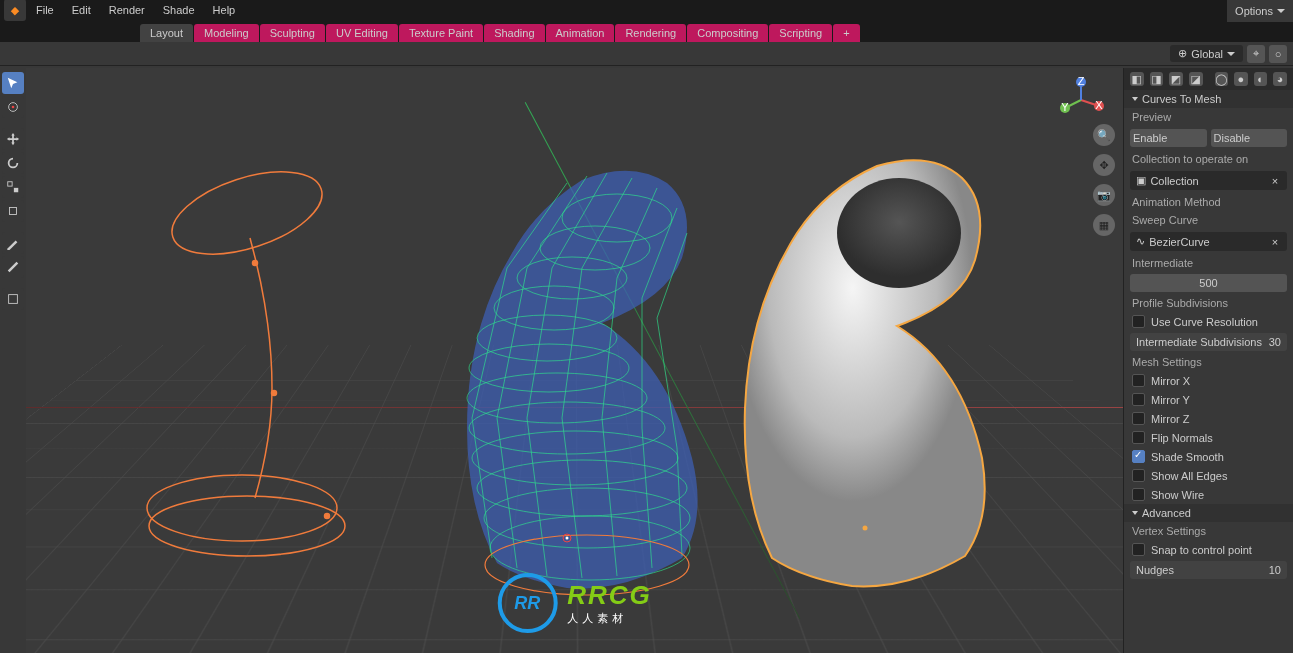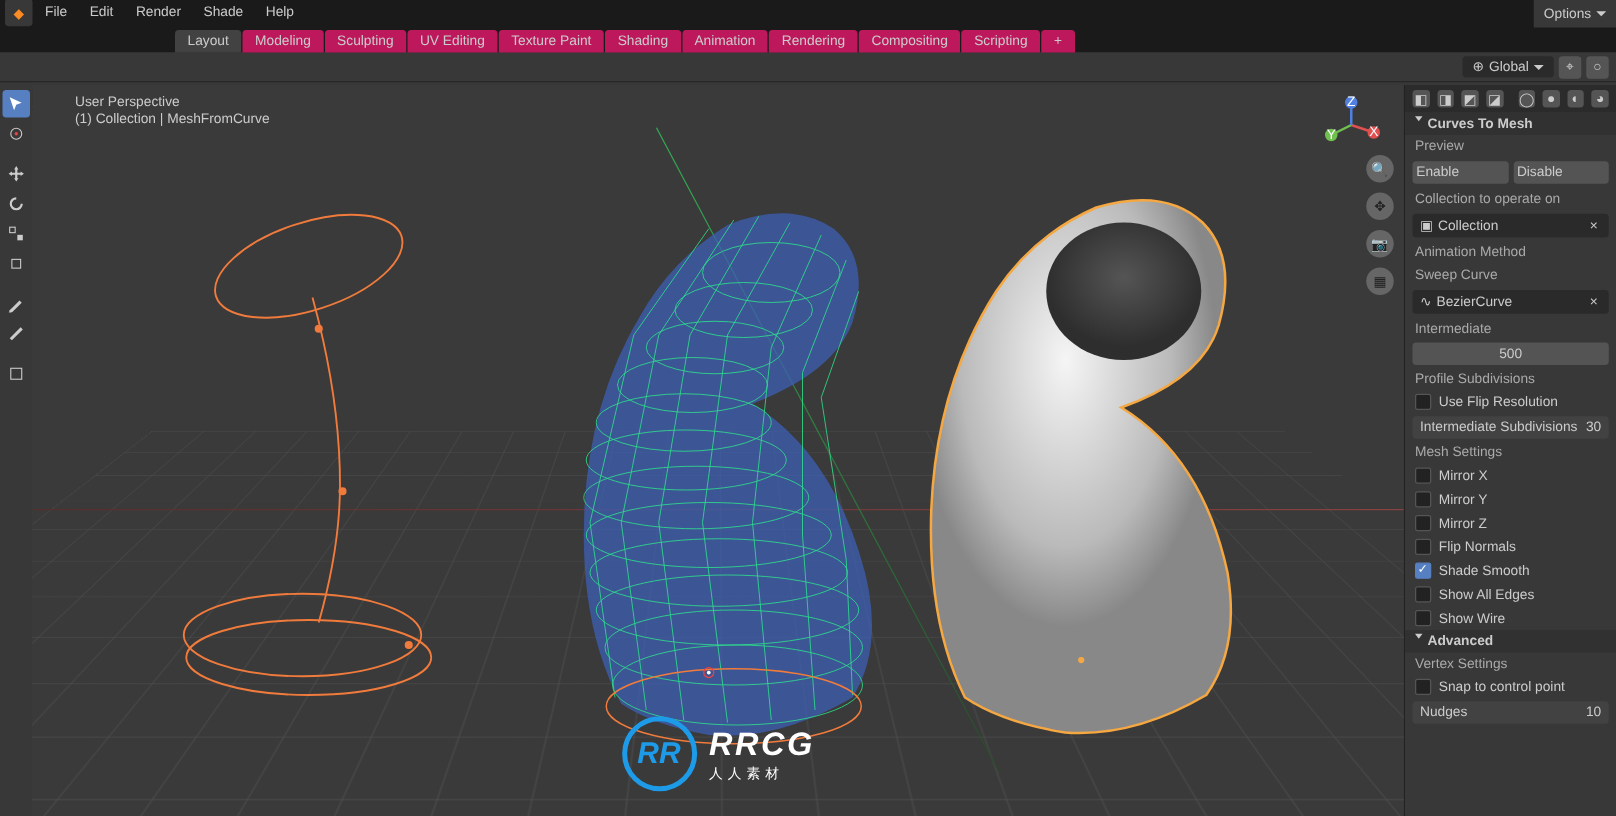--- a/index.html
+++ b/index.html
@@ -22,43 +22,43 @@
 .tool.active{background:#5680c2}
 .tool svg{width:14px;height:14px}
 .viewport{flex:1;background:#3a3a3a;position:relative;overflow:hidden}
 .vp-info{position:absolute;top:8px;left:34px;color:#eee;font-size:10px;line-height:13px}
 .right-icons{position:absolute;right:8px;top:56px;display:flex;flex-direction:column;gap:8px}
 .vp-icon{width:22px;height:22px;border-radius:50%;display:flex;align-items:center;justify-content:center;color:#222;cursor:pointer}
 .gizmo{position:absolute;right:18px;top:8px;width:48px;height:48px}
 .opt-bar{position:absolute;top:0;right:0;height:22px;background:#383838;padding:2px 8px;display:flex;align-items:center;gap:4px}
 .panel{width:170px;background:#383838;display:flex;flex-direction:column;overflow-y:auto;border-left:1px solid #222}
 .panel-hdr{height:22px;background:#2b2b2b;display:flex;align-items:center;padding:0 6px;gap:6px}
-.section-title{background:#313131;padding:3px 8px;font-weight:bold;display:flex;gap:4px}
+.section-title{background:#313131;padding:3px 8px;font-weight:normal;display:flex;align-items:center;gap:4px}
 .tri{width:0;height:0;border-left:4px solid #ccc;border-top:3px solid transparent;border-bottom:3px solid transparent}
 .tri.down{border-left:3px solid transparent;border-right:3px solid transparent;border-top:4px solid #ccc;border-bottom:none}
 .field-label{padding:3px 8px;color:#aaa}
 .btn-row{display:flex;gap:4px;padding:3px 6px}
 .btn{flex:1;background:#545454;padding:3px;text-align:left;border-radius:3px;cursor:pointer}
 .input-row{padding:3px 6px}
 .input-box{background:#2a2a2a;padding:3px 6px;border-radius:3px;display:flex;align-items:center;gap:4px}
 .num-field{background:#545454;padding:3px 6px;border-radius:3px;display:flex;justify-content:space-between;margin:2px 6px;cursor:pointer}
 .num-field.dark{background:#424242}
 .chk-row{display:flex;align-items:center;gap:6px;padding:3px 8px}
 .chk{width:13px;height:13px;background:#222;border:1px solid #555;border-radius:2px}
 .chk.checked{background:#5680c2;border-color:#5680c2;position:relative}
 .chk.checked::after{content:'✓';position:absolute;top:-2px;left:1px;color:#fff;font-size:10px}
 .grid-floor{position:absolute;inset:0;background-image:linear-gradient(rgba(80,80,80,.5) 1px,transparent 1px),linear-gradient(90deg,rgba(80,80,80,.5) 1px,transparent 1px);background-size:50px 50px;transform:perspective(800px) rotateX(62deg) translateY(160px);transform-origin:center 60%}
 .red-axis{position:absolute;left:0;right:0;top:58%;height:1px;background:linear-gradient(90deg,#5e2c2c,#944)}
 .green-axis{position:absolute;top:0;bottom:0;left:58%;width:1px;background:linear-gradient(#3a5,#2b4a2b);transform:rotate(-28deg);transform-origin:center}
 .x-btn{width:12px;height:12px;color:#ccc;text-align:center;cursor:pointer}
 .watermark{position:absolute;bottom:20px;left:50%;transform:translateX(-50%);display:flex;align-items:center;gap:10px;pointer-events:none}
 .wm-circle{width:60px;height:60px;border:4px solid #1e9be8;border-radius:50%;display:flex;align-items:center;justify-content:center}
-.wm-inner{font-size:24px;font-weight:bold;color:#1e9be8;font-style:italic}
+.wm-inner{font-size:18px;font-weight:bold;color:#1e9be8;font-style:italic}
 .wm-text{display:flex;flex-direction:column}
-.wm-big{font-size:26px;font-weight:bold;font-style:italic;color:#ffffff;letter-spacing:2px}
+.wm-big{font-size:26px;font-weight:bold;font-style:italic;color:#84cc16;letter-spacing:2px}
 .wm-small{font-size:11px;color:#fff;letter-spacing:4px}
 </style>
 </head>
 <body>
 
 <div class="top-menu">
   <span class="tool" style="color:#fb8b23">◆</span>
   <span class="menu-item">File</span>
   <span class="menu-item">Edit</span>
   <span class="menu-item">Render</span>
@@ -224,24 +224,20 @@
               <stop offset="0%" stop-color="#555"></stop>
               <stop offset="100%" stop-color="#2e2e2e"></stop>
             </radialGradient>
         </defs>
         <path d="M745 490 Q715 430 718 340 Q722 240 770 165 Q800 120 850 98 Q905 82 935 110 Q963 138 948 192 Q935 235 870 258 Q935 298 955 390 Q965 450 938 488 Q880 522 825 518 Q775 510 745 490 Z" fill="url(#sh)" stroke="#f5a742" stroke-width="2"></path>
         <ellipse cx="872" cy="165" rx="62" ry="55" fill="url(#hole)"></ellipse>
         <circle cx="838" cy="460" r="2.5" fill="#f5a742"></circle>
       </g>
     </svg>
 
-    <div class="vp-info">
-      <div>User Perspective</div>
-      <div>(1) Collection | MeshFromCurve</div>
-    </div>
 
     <svg class="gizmo" viewBox="0 0 48 48">
       <line x1="24" y1="24" x2="42" y2="30" stroke="#e05050" stroke-width="2"></line>
         <circle cx="42" cy="30" r="5" fill="#e05050"></circle>
         <text x="42" y="33" text-anchor="middle" font-size="7" fill="#fff">X</text>
       <line x1="24" y1="24" x2="8" y2="32" stroke="#70c050" stroke-width="2"></line>
         <circle cx="8" cy="32" r="5" fill="#70c050"></circle>
         <text x="8" y="35" text-anchor="middle" font-size="7" fill="#fff">Y</text>
       <line x1="24" y1="24" x2="24" y2="6" stroke="#5080e0" stroke-width="2"></line>
         <circle cx="24" cy="6" r="5" fill="#5080e0"></circle>
@@ -313,21 +309,21 @@
     <div class="field-label">Intermediate</div>
     <div class="num-field">
         <span></span>
         <span style="margin:0 auto">500</span>
         <span></span>
       </div>
 
     <div class="field-label">Profile Subdivisions</div>
     <div class="chk-row">
         <span class="chk"></span>
-        <span>Use Flip Resolution</span>
+        <span>Use Curve Resolution</span>
       </div>
     <div class="num-field dark">
         <span>Intermediate Subdivisions</span>
         <span>30</span>
       </div>
 
     <div class="field-label">Mesh Settings</div>
     <div class="chk-row">
         <span class="chk"></span>
         <span>Mirror X</span>

